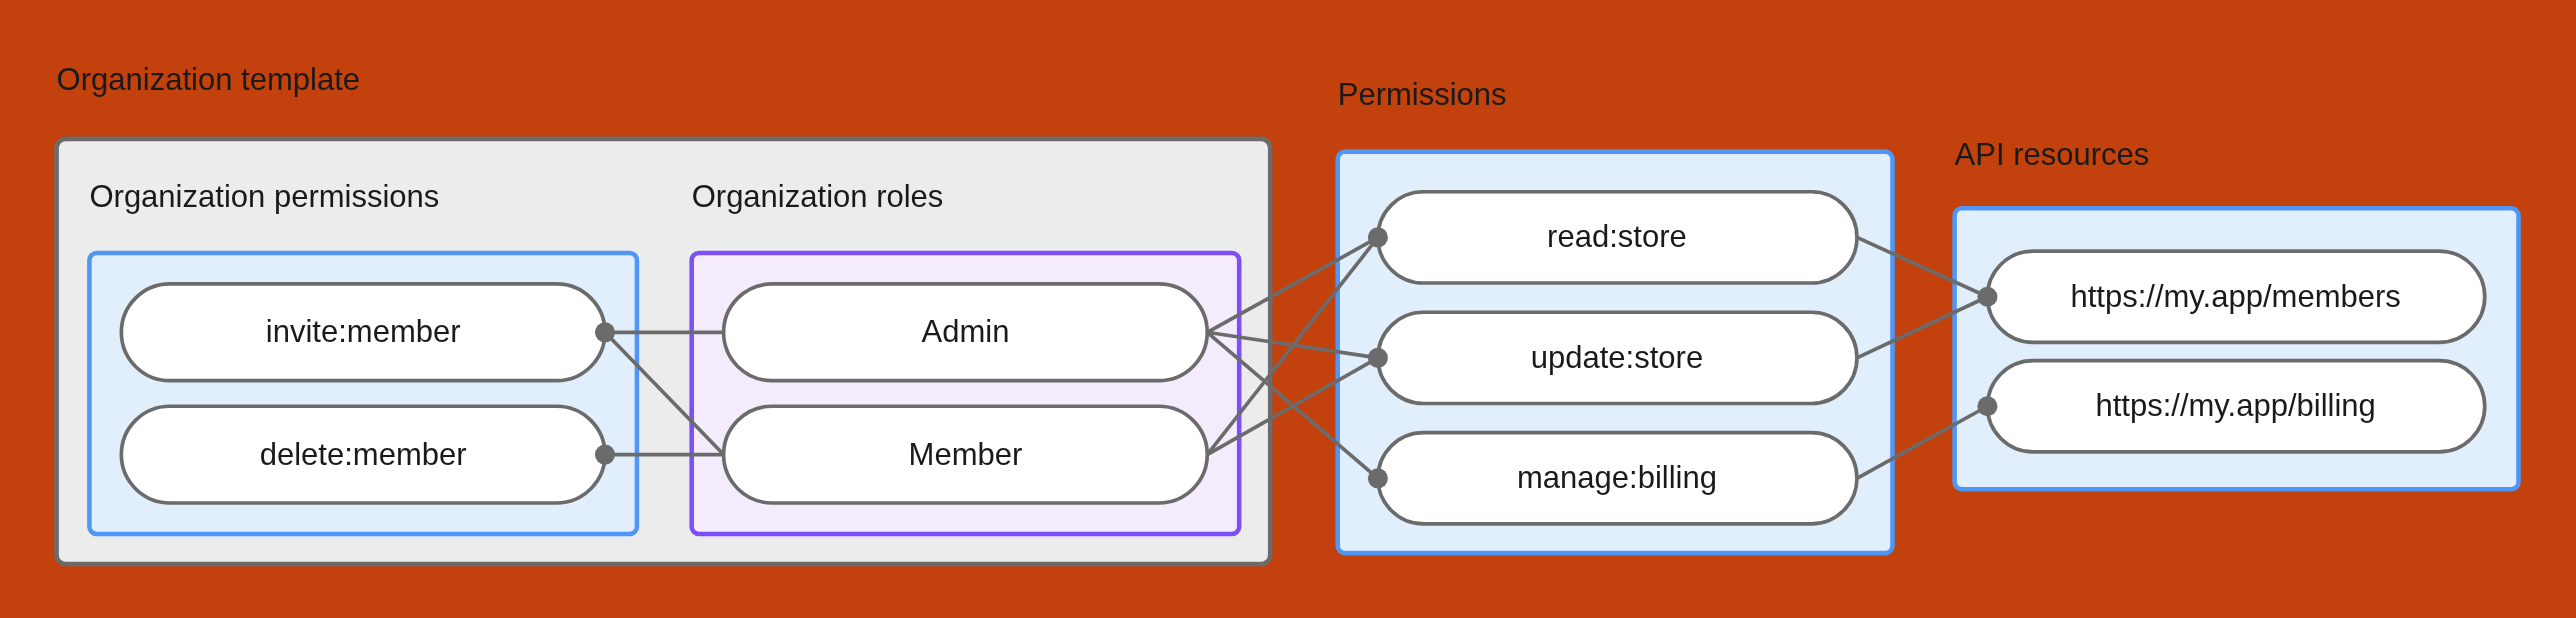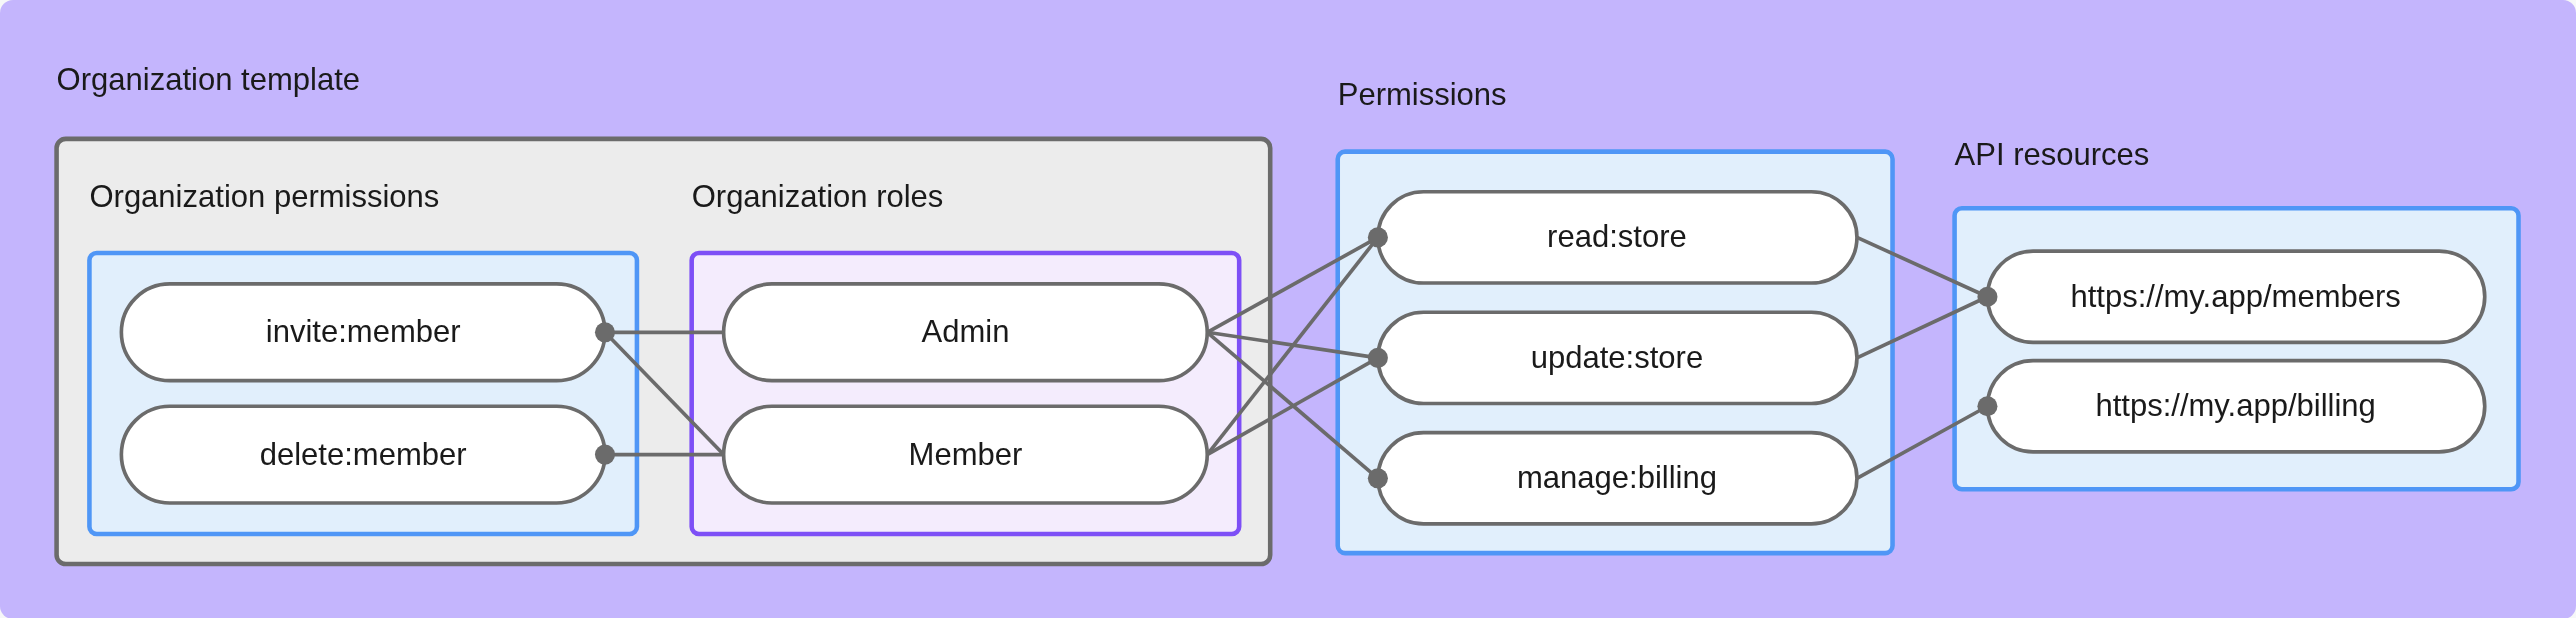--- a/index.html
+++ b/index.html
@@ -10,22 +10,21 @@
   body {
     width: 2576px;
     height: 619px;
     font-family: "Liberation Sans", sans-serif;
     overflow: hidden;
   }
   #diagram-root {
     position: relative;
     width: 2576px;
     height: 619px;
-    background: #c4b5fd;
-    border-radius: 13px;
+    background: #c2410c;
   }
   svg#diagram-svg {
     position: absolute;
     left: 0;
     top: 0;
     width: 2576px;
     height: 619px;
   }
   .grp-label {
     font-family: "Liberation Sans", sans-serif;

